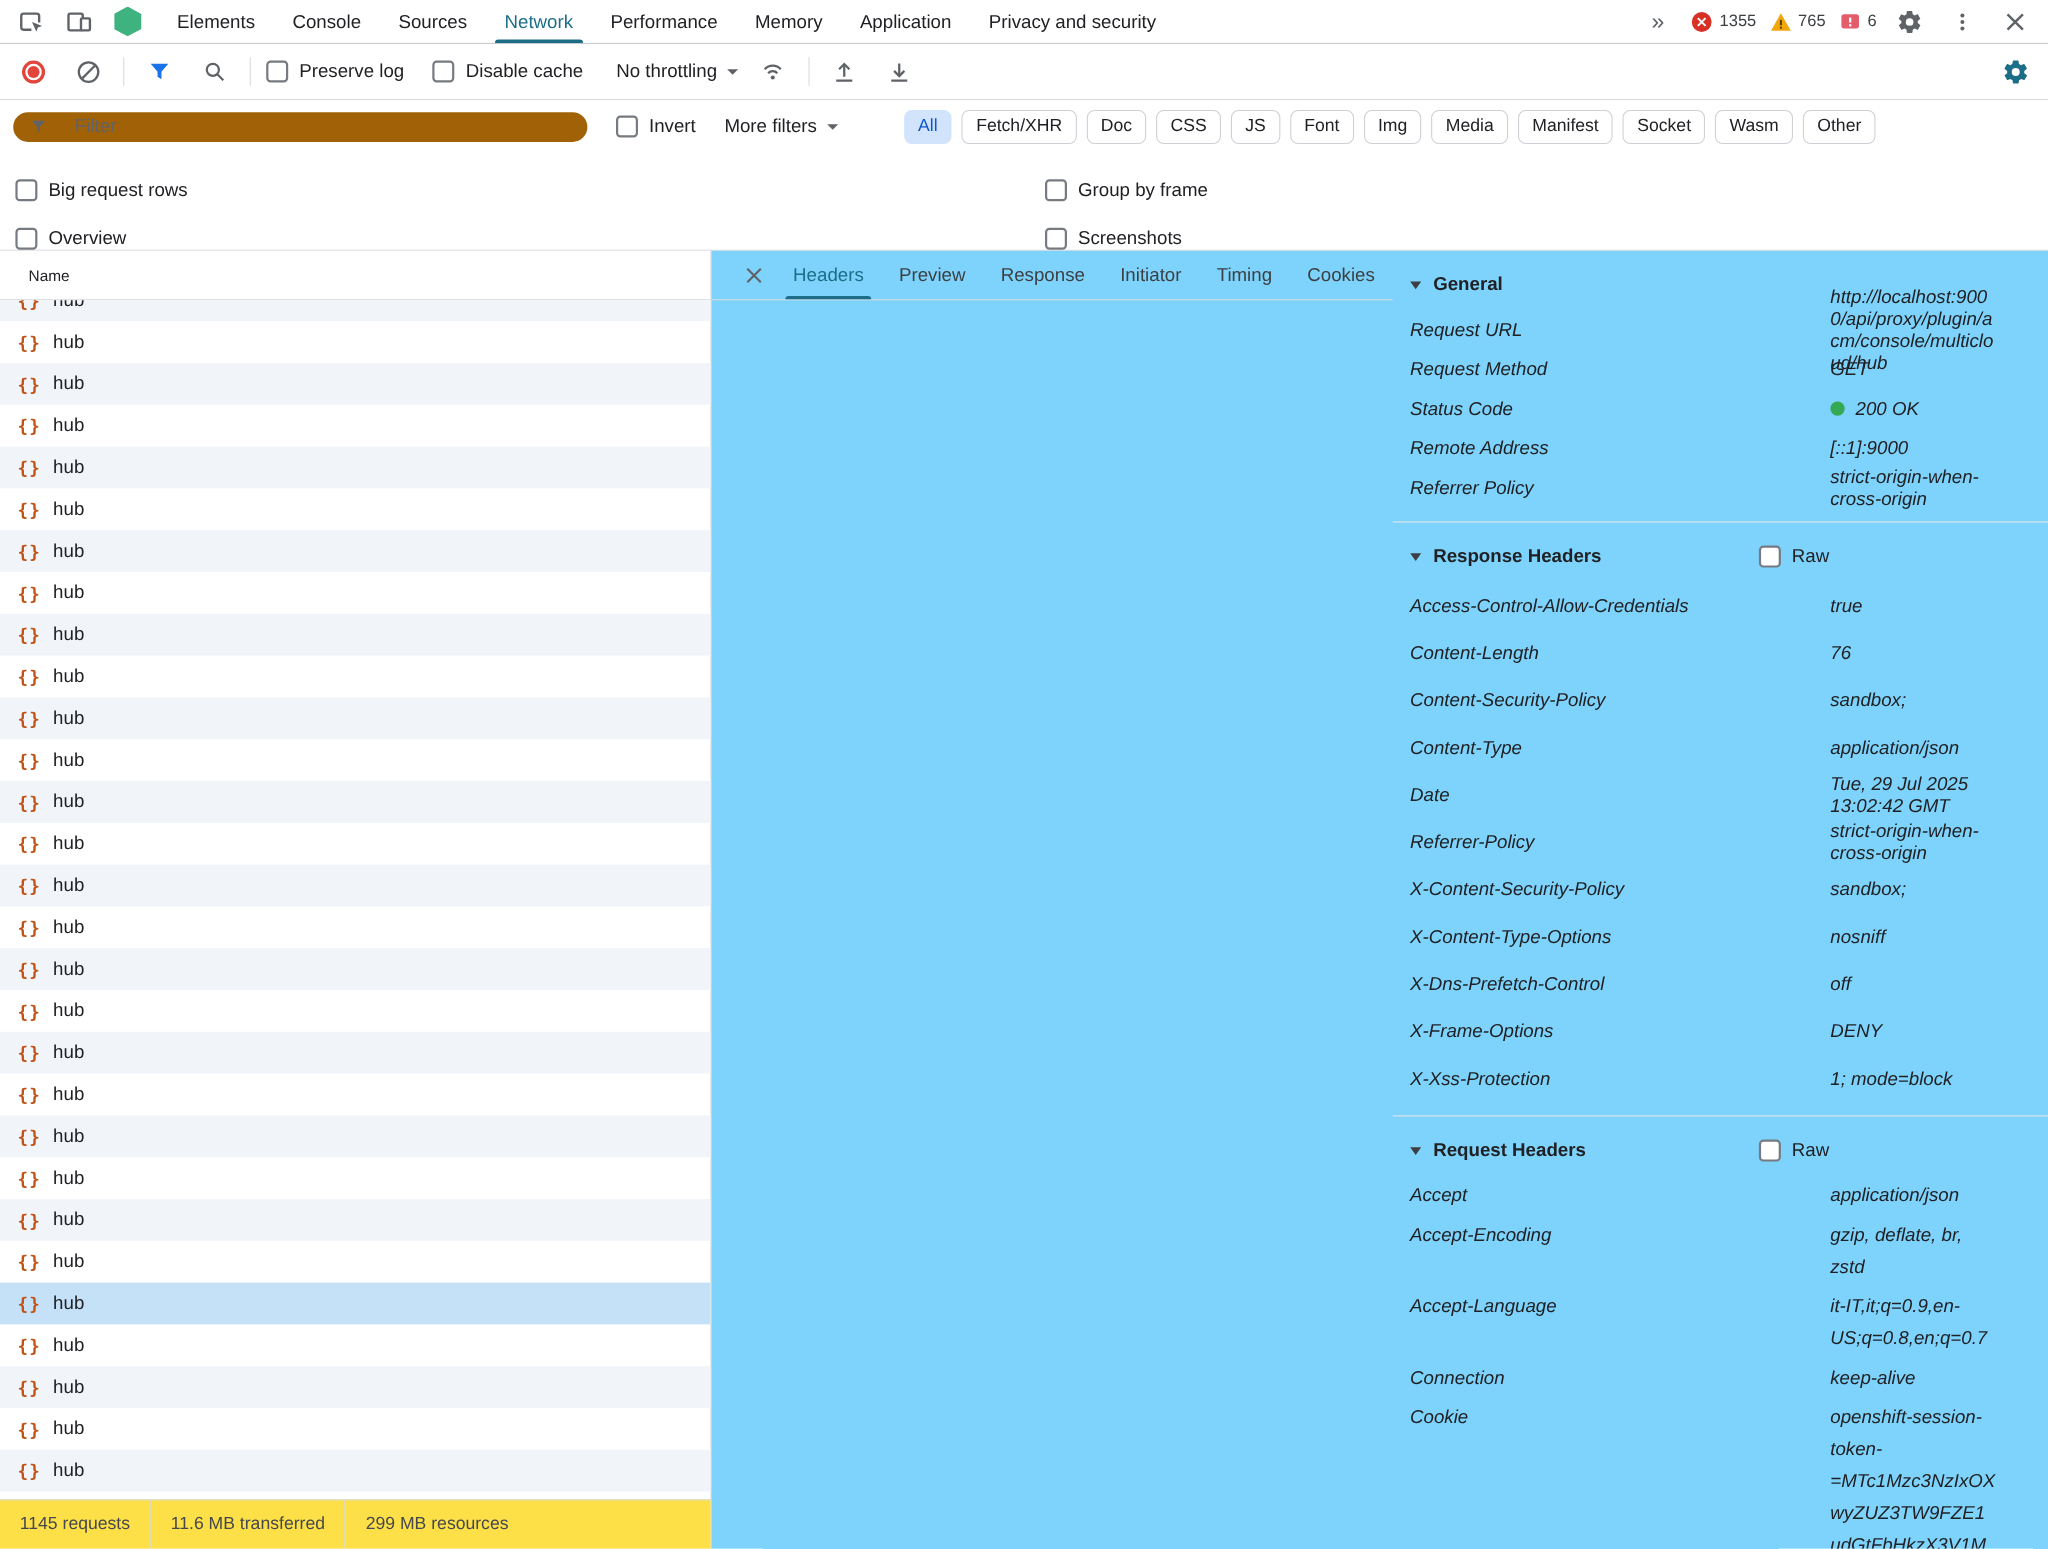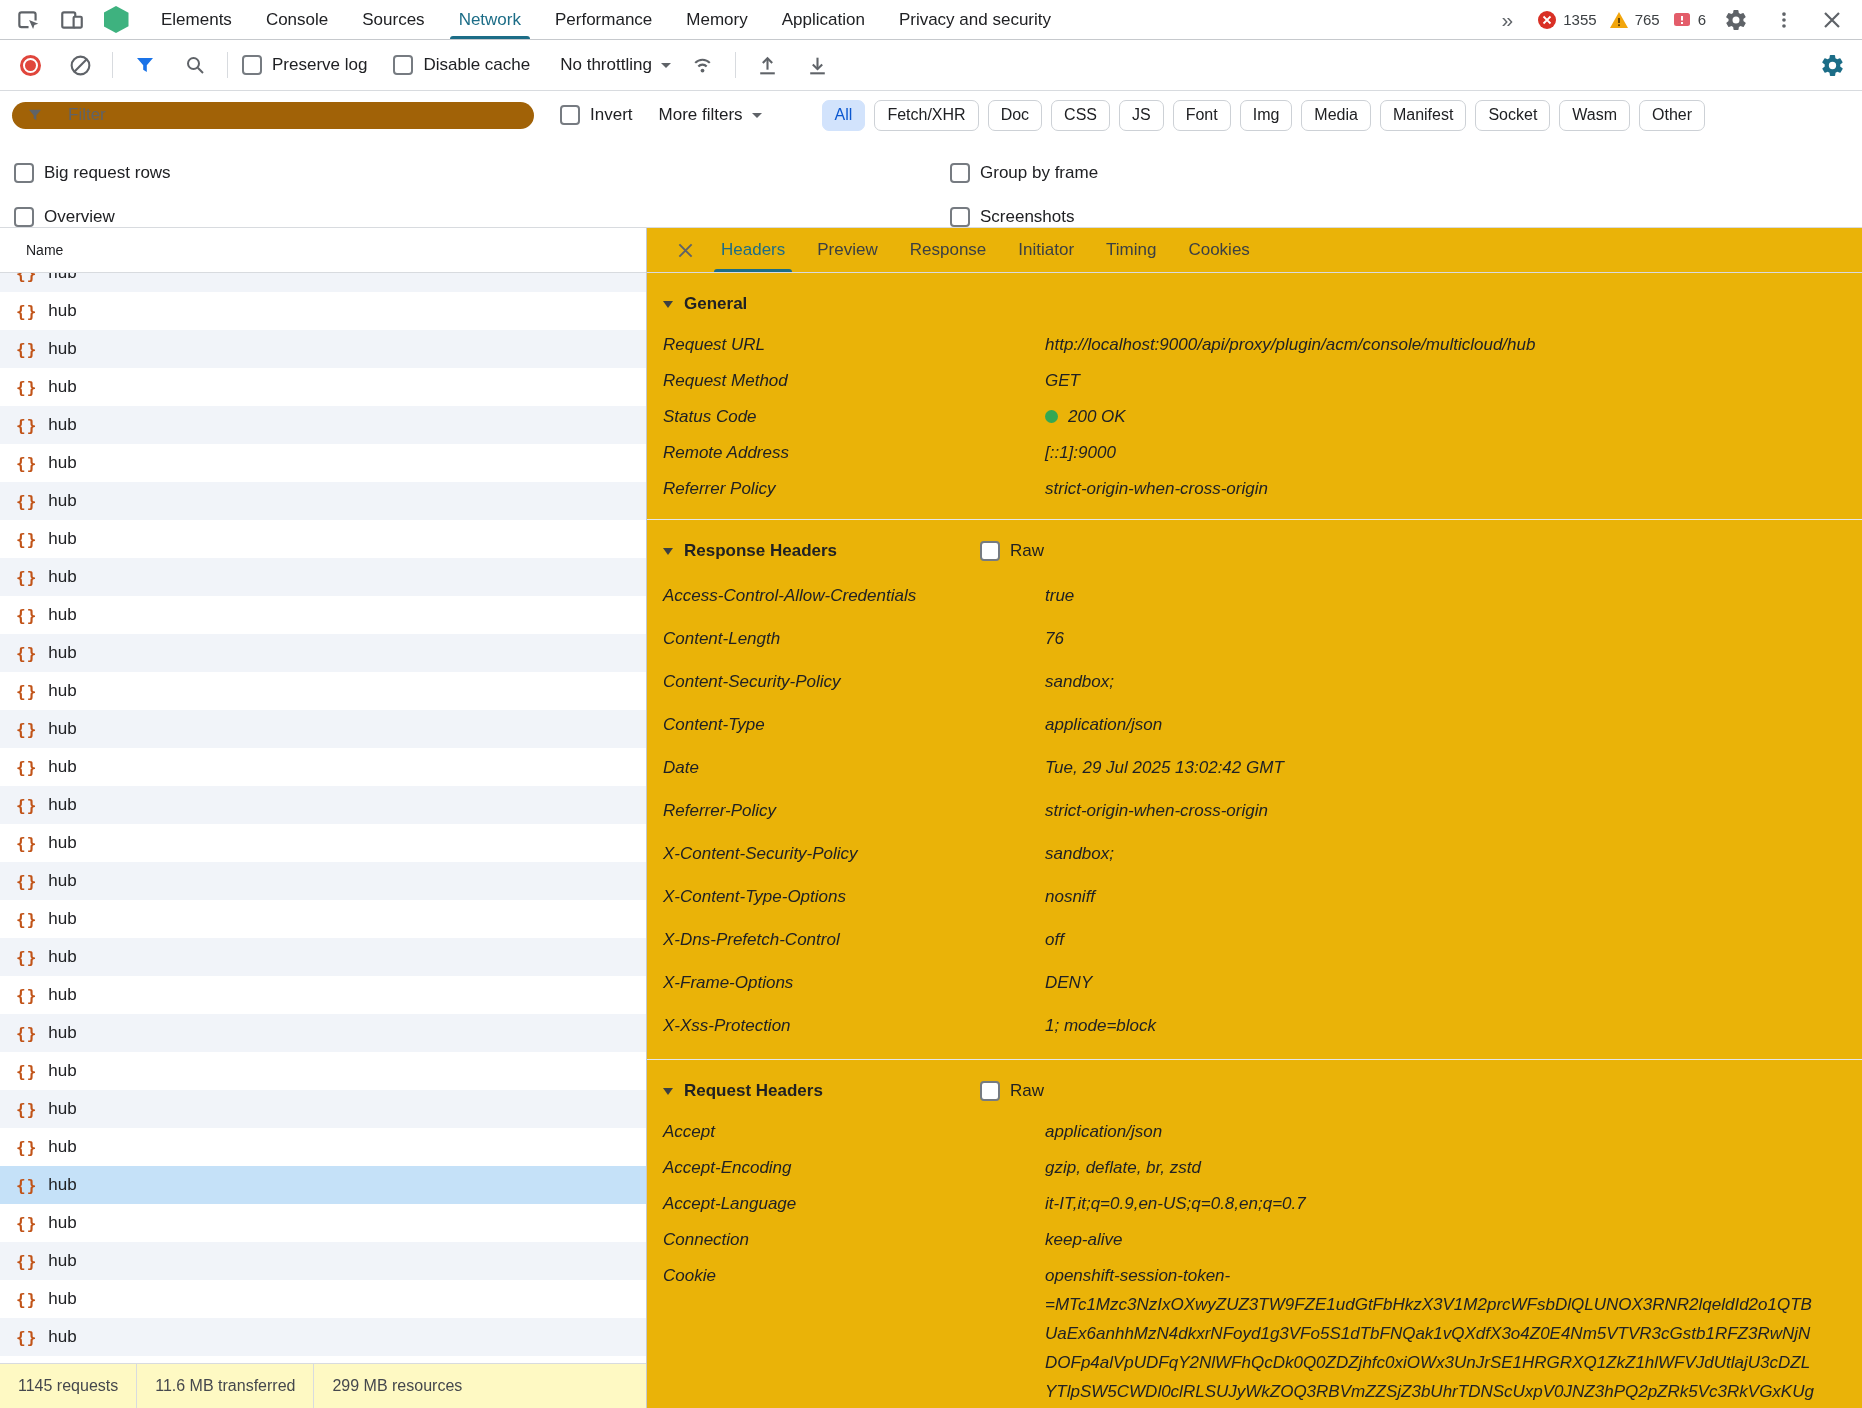--- a/index.html
+++ b/index.html
@@ -66,26 +66,26 @@
   .main{flex:1;display:flex;min-height:0;border-top:1px solid var(--border);}
   .left-pane{width:647px;flex:none;display:flex;flex-direction:column;border-right:1px solid var(--border-dark);min-height:0;background:#fff;}
   .name-header{height:45px;flex:none;display:flex;align-items:center;padding-left:26px;font-size:14px;color:var(--text);border-bottom:1px solid var(--border);}
   .req-rows{flex:1;overflow:hidden;}
   .req-row{height:38px;display:flex;align-items:center;gap:11px;padding-left:16px;font-size:17px;color:var(--text);}
   .req-row:nth-child(odd){background:var(--row-stripe);}
   .req-row.selected{background:var(--row-selected);}
   .req-row.clipped{margin-top:-19px;}
   .req-icon{color:#c15317;font-weight:700;font-size:16px;font-family:"DejaVu Sans Mono",monospace;}
   .req-icon::before{content:"{}";letter-spacing:1px;}
-  .statusbar{height:45px;flex:none;border-top:1px solid var(--border);display:flex;align-items:center;font-size:16px;color:#45484d;background:#fef9c3;}
+  .statusbar{height:45px;flex:none;border-top:1px solid var(--border);display:flex;align-items:center;font-size:16px;color:#45484d;background:#fde047;}
   .sb-item{padding:0 18px;white-space:nowrap;}
   .sb-sep{width:1px;align-self:stretch;background:var(--border);}
 
   
-  .right-pane{flex:1;display:flex;flex-direction:column;min-width:0;min-height:0;background:#eab308;}
+  .right-pane{flex:1;display:flex;flex-direction:row;min-width:0;min-height:0;background:#7dd3fc;}
   .detail-tabs{height:45px;flex:none;display:flex;align-items:stretch;border-bottom:1px solid var(--border);padding-left:18px;}
   .dt-close{width:40px;display:flex;align-items:center;justify-content:center;flex:none;}
   .dtab{padding:0 16px;display:flex;align-items:center;font-size:17px;color:#3c4043;position:relative;white-space:nowrap;}
   .dtab.selected{color:var(--accent);}
   .dtab.selected::after{content:"";position:absolute;left:9px;right:9px;bottom:0;height:3px;background:var(--accent);border-radius:3px 3px 0 0;}
   .detail-content{flex:1;overflow:hidden;}
   .section{padding:8px 0 12px;}
   .section + .section{border-top:1px solid #e3e6ea;}
   .section-header{height:46px;display:flex;align-items:center;padding-left:16px;position:relative;font-size:17px;font-weight:700;color:var(--text);}
   .tri{width:0;height:0;border-left:5.5px solid transparent;border-right:5.5px solid transparent;border-top:7.5px solid #3c4043;margin-right:11px;flex:none;}

